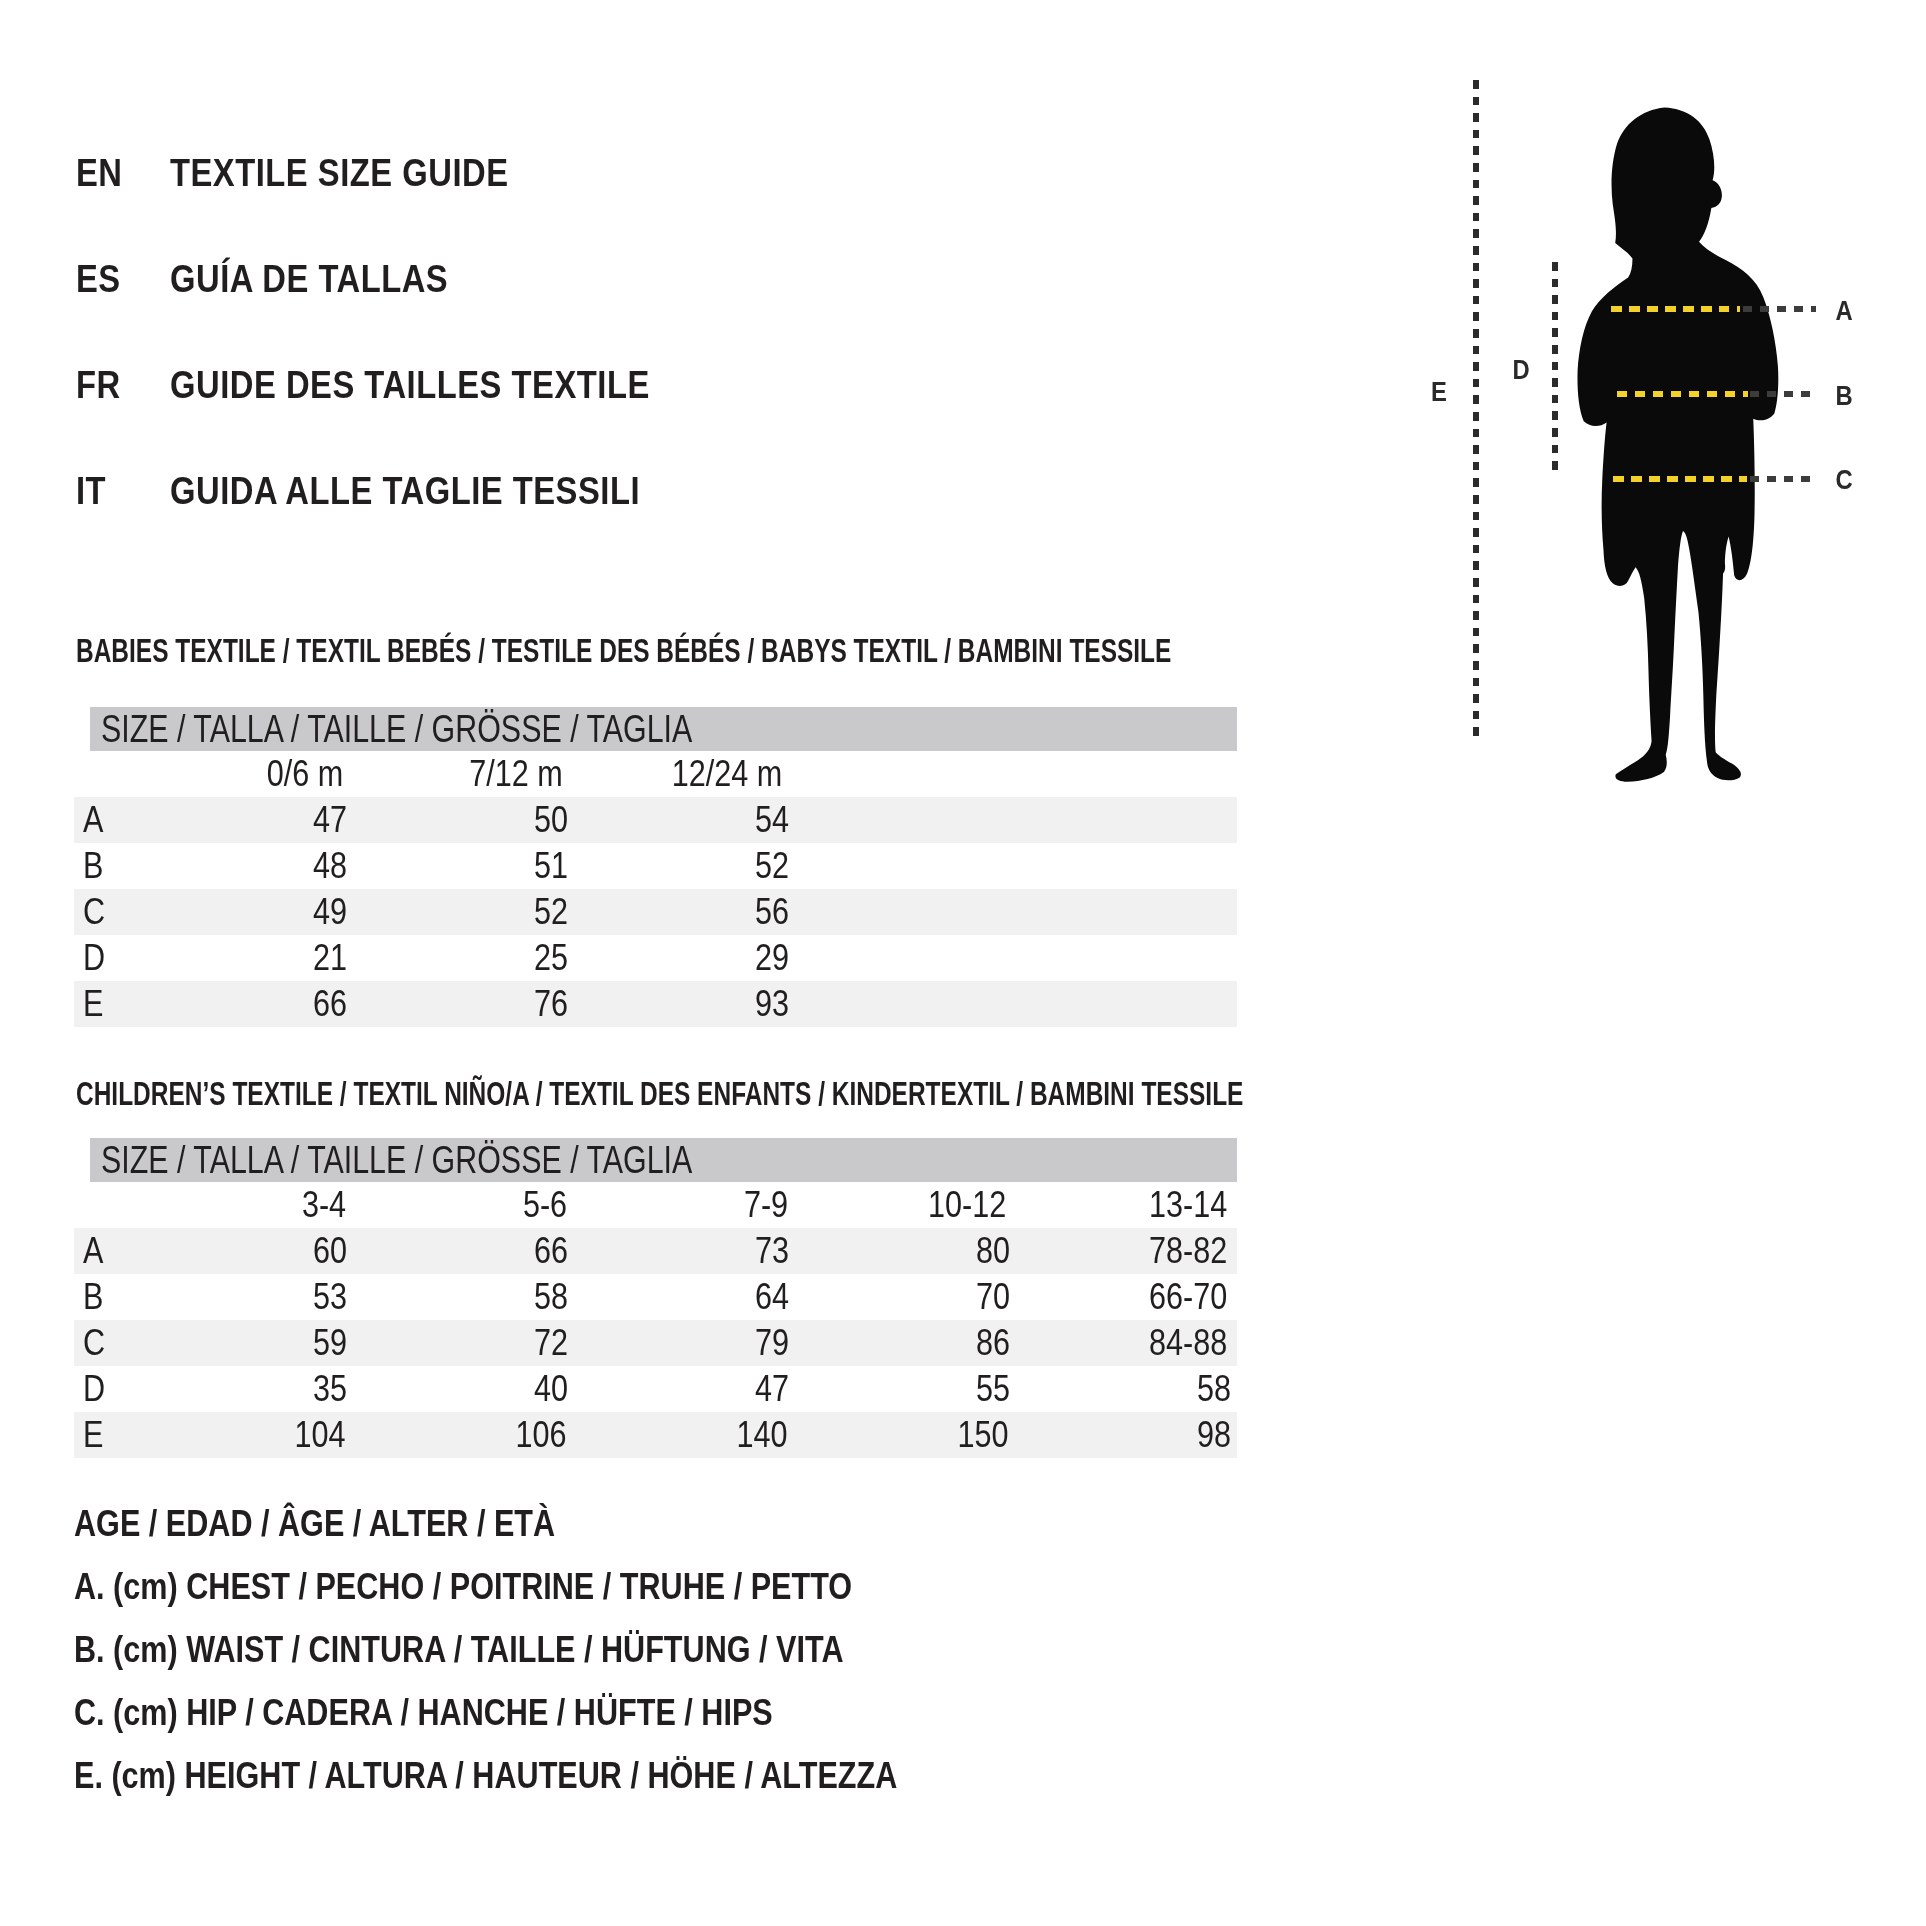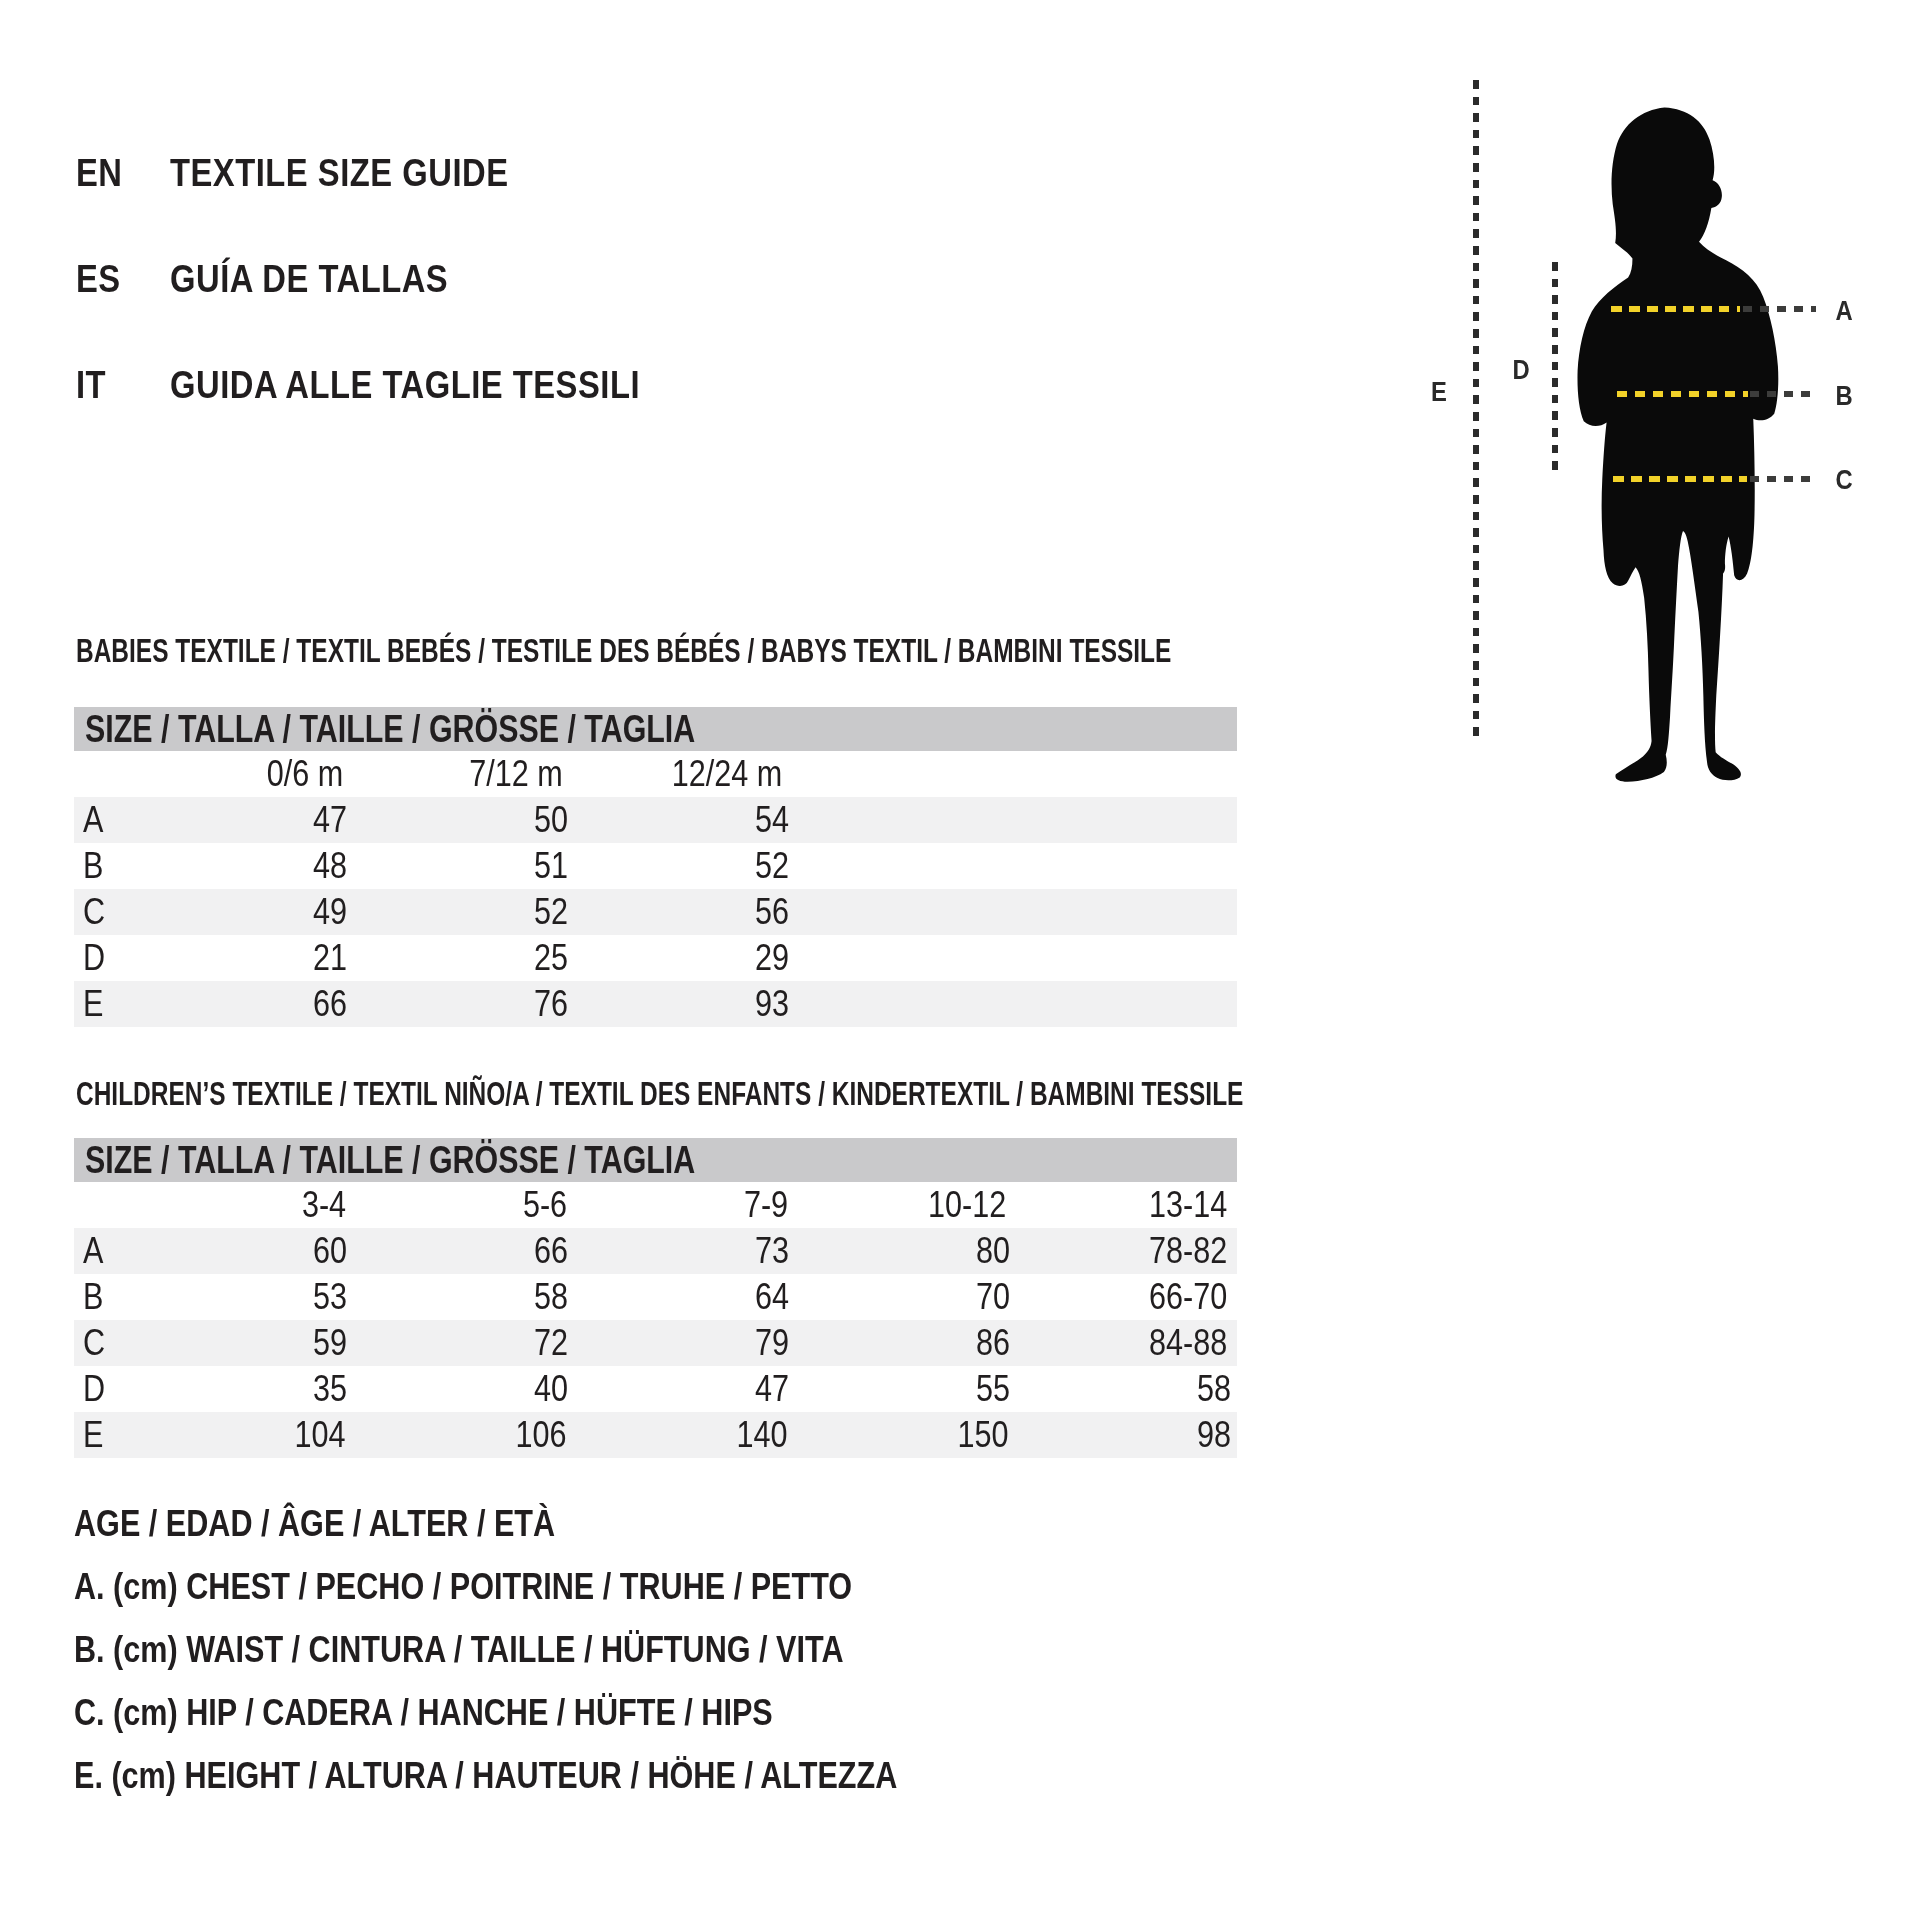--- a/index.html
+++ b/index.html
@@ -24,21 +24,21 @@
   .ydash{position:absolute;height:6.2px;background:repeating-linear-gradient(to right,#f2d229 0 10.5px,transparent 10.5px 18px);z-index:3;}
   .gdash{position:absolute;height:6.2px;background:repeating-linear-gradient(to right,#3c3c3b 0 9.2px,transparent 9.2px 17px);z-index:3;}
   .fig-label{position:absolute;font-size:28px;font-weight:700;transform:translate(-50%,-50%) scaleX(0.85);white-space:nowrap;z-index:4;color:#2a2a2a;}
   #silhouette{position:absolute;left:1572px;top:105px;width:222px;height:678px;z-index:1;}
 
   
   .sec-title{position:absolute;left:76px;font-size:34px;font-weight:600;line-height:41px;}
 
   
   .tbl{position:absolute;left:74px;width:1163px;}
-  .hdrbar{height:44px;background:#c9c9cb;display:flex;align-items:center;padding-left:11px;box-sizing:border-box;font-size:38px;font-weight:700;}
+  .hdrbar{height:44px;background:#c9c9cb;display:flex;align-items:center;padding-left:11px;box-sizing:border-box;font-size:38px;font-weight:400;margin-left:16px;}
   .trow{display:flex;height:46px;align-items:center;font-size:36px;font-weight:500;}
   .trow.stripe{background:#f1f1f2;}
   .lblcell{width:55px;padding-left:8.6px;box-sizing:border-box;text-align:left;}
   .dcell{width:221px;text-align:right;}
   .colhead{font-weight:500;}
 
   
   #legend{position:absolute;left:74px;top:1503px;}
   .legend-line{height:63px;display:flex;align-items:flex-start;font-size:36px;font-weight:600;}
 </style>
@@ -48,20 +48,24 @@
 <div id="canvas">
 
   <section id="langs">
     <div class="lang-row">
       <span class="lang-code"><span class="cx s84">EN</span></span>
       <span class="cx s84">TEXTILE SIZE GUIDE</span>
     </div>
     <div class="lang-row">
       <span class="lang-code"><span class="cx s84">ES</span></span>
       <span class="cx s84">GUÍA DE TALLAS</span>
+    </div>
+    <div class="lang-row">
+      <span class="lang-code"><span class="cx s84">FR</span></span>
+      <span class="cx s84">GUIDE DES TAILLES TEXTILE</span>
     </div>
     <div class="lang-row">
       <span class="lang-code"><span class="cx s84">IT</span></span>
       <span class="cx s84">GUIDA ALLE TAGLIE TESSILI</span>
     </div>
   </section>
 
   <section>
     <svg id="silhouette" viewBox="0 0 360 1100" xmlns="http://www.w3.org/2000/svg">
       <path fill="#0a0a0a" d="M150,4

